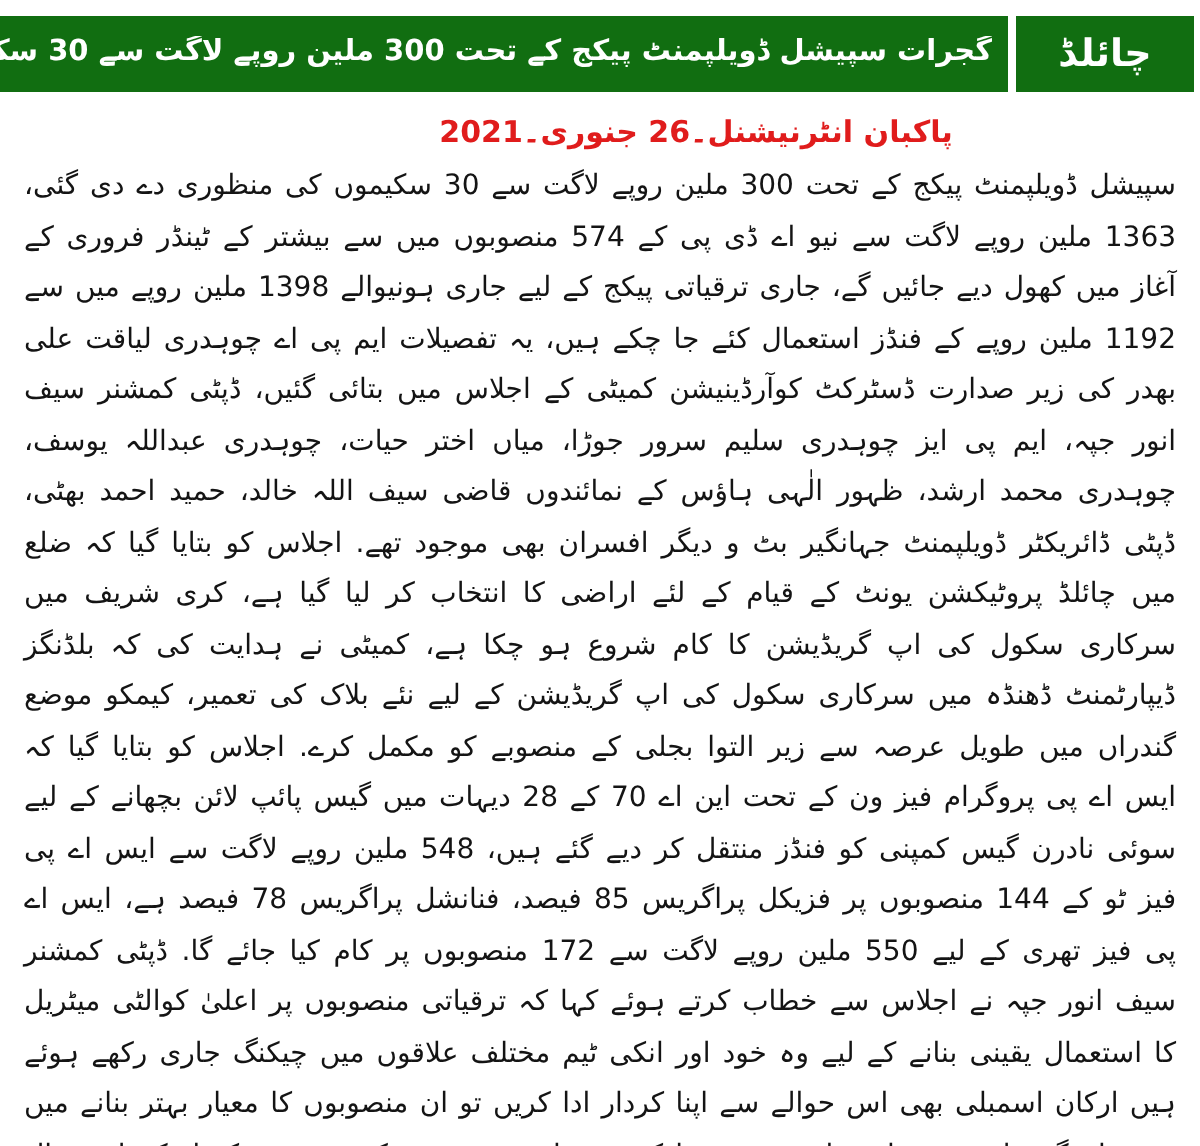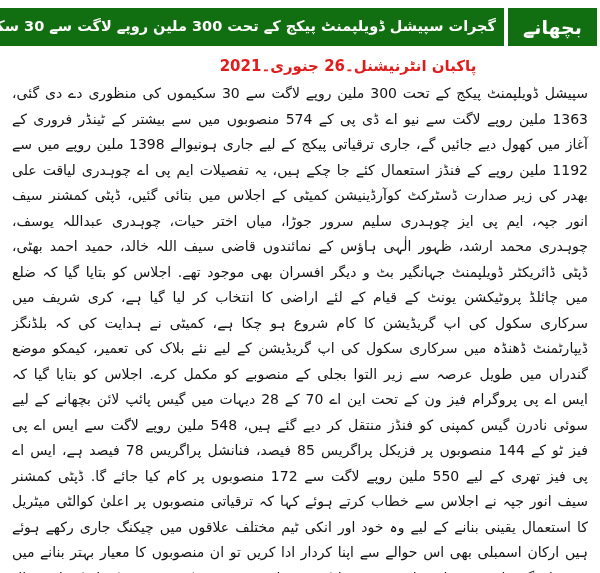--- a/index.html
+++ b/index.html
@@ -83,21 +83,21 @@
     word-spacing: 1px;
   }
 </style>
 </head>
 <body>
 
 <div class="page">
 
   <header class="masthead">
     <div class="brand-box">
-      <span>بچھانے</span>
+      <span>چائلڈ</span>
     </div>
     <div class="headline-bar">
       <h1>گجرات سپیشل ڈویلپمنٹ پیکج کے تحت 300 ملین روپے لاگت سے 30 سکیموں کی منظوری</h1>
     </div>
   </header>
 
   <div class="dateline">پاکبان انٹرنیشنل۔26 جنوری۔2021</div>
 
   <article class="article">
     <p>سپیشل ڈویلپمنٹ پیکج کے تحت 300 ملین روپے لاگت سے 30 سکیموں کی منظوری دے دی گئی، 1363 ملین روپے لاگت سے نیو اے ڈی پی کے 574 منصوبوں میں سے بیشتر کے ٹینڈر فروری کے آغاز میں کھول دیے جائیں گے، جاری ترقیاتی پیکج کے لیے جاری ہونیوالے 1398 ملین روپے میں سے 1192 ملین روپے کے فنڈز استعمال کئے جا چکے ہیں، یہ تفصیلات ایم پی اے چوہدری لیاقت علی بھدر کی زیر صدارت ڈسٹرکٹ کوآرڈینیشن کمیٹی کے اجلاس میں بتائی گئیں، ڈپٹی کمشنر سیف انور جپہ، ایم پی ایز چوہدری سلیم سرور جوڑا، میاں اختر حیات، چوہدری عبداللہ یوسف، چوہدری محمد ارشد، ظہور الٰہی ہاؤس کے نمائندوں قاضی سیف اللہ خالد، حمید احمد بھٹی، ڈپٹی ڈائریکٹر ڈویلپمنٹ جہانگیر بٹ و دیگر افسران بھی موجود تھے. اجلاس کو بتایا گیا کہ ضلع میں چائلڈ پروٹیکشن یونٹ کے قیام کے لئے اراضی کا انتخاب کر لیا گیا ہے، کری شریف میں سرکاری سکول کی اپ گریڈیشن کا کام شروع ہو چکا ہے، کمیٹی نے ہدایت کی کہ بلڈنگز ڈیپارٹمنٹ ڈھنڈہ میں سرکاری سکول کی اپ گریڈیشن کے لیے نئے بلاک کی تعمیر، کیمکو موضع گندراں میں طویل عرصہ سے زیر التوا بجلی کے منصوبے کو مکمل کرے. اجلاس کو بتایا گیا کہ ایس اے پی پروگرام فیز ون کے تحت این اے 70 کے 28 دیہات میں گیس پائپ لائن بچھانے کے لیے سوئی نادرن گیس کمپنی کو فنڈز منتقل کر دیے گئے ہیں، 548 ملین روپے لاگت سے ایس اے پی فیز ٹو کے 144 منصوبوں پر فزیکل پراگریس 85 فیصد، فنانشل پراگریس 78 فیصد ہے، ایس اے پی فیز تھری کے لیے 550 ملین روپے لاگت سے 172 منصوبوں پر کام کیا جائے گا. ڈپٹی کمشنر سیف انور جپہ نے اجلاس سے خطاب کرتے ہوئے کہا کہ ترقیاتی منصوبوں پر اعلیٰ کوالٹی میٹریل کا استعمال یقینی بنانے کے لیے وہ خود اور انکی ٹیم مختلف علاقوں میں چیکنگ جاری رکھے ہوئے ہیں ارکان اسمبلی بھی اس حوالے سے اپنا کردار ادا کریں تو ان منصوبوں کا معیار بہتر بنانے میں مدد ملے گی. انہوں نے افسران پر زور دیا کہ وہ جاری منصوبوں کی بروقت تکمیل کے لئے فعال کردار ادا کریں. ایم پی اے چوہدری لیاقت علی بھدر نے کہا کہ وزیراعلیٰ پنجاب سردار عثمان بزدار کے وژن کے مطابق تعلیم، صحت، ڈویلپمنٹ سمیت ہر شعبہ پر یکساں توجہ دی جائے گی ۔</p>

